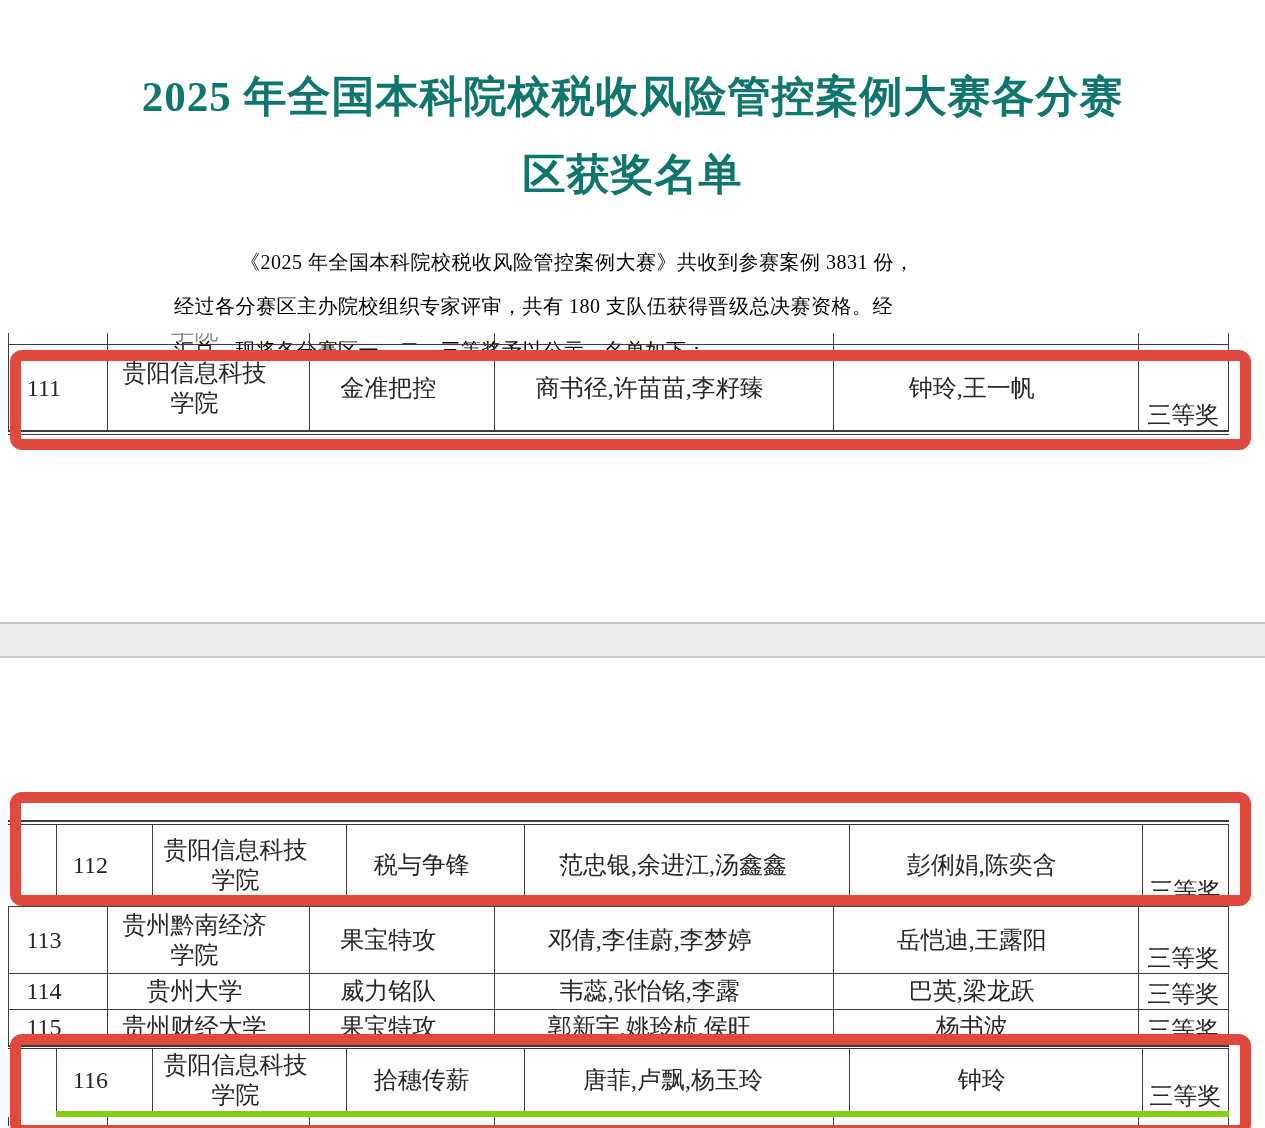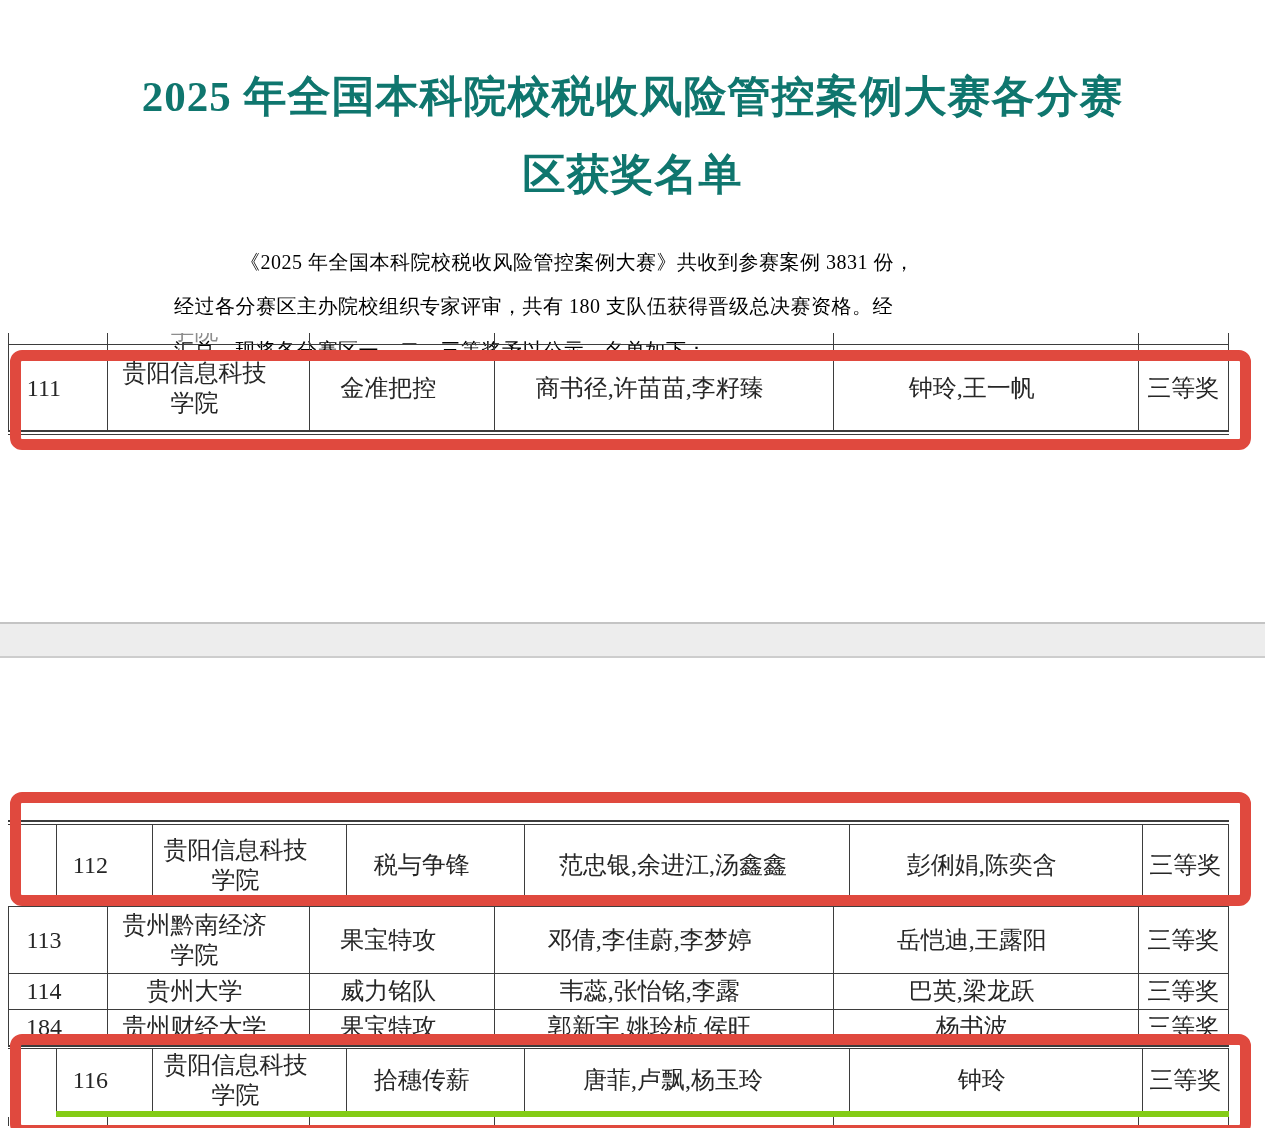--- a/index.html
+++ b/index.html
@@ -23,21 +23,21 @@
   
   .tbl { position:absolute; left:8px; width:1221px; z-index:1; }
   .trow { display:flex; border-top:1.5px solid #3d3d3d;gap:28px; }
   .trow.nt { border-top:none;margin-left:48px; }
   .tcell {
     border-left:1.5px solid #3d3d3d;
     display:flex; flex-direction:column; align-items:center; justify-content:center;
     text-align:center; font-size:24px; color:#262626; line-height:30px;
     overflow:hidden;
   }
-  .tcell:last-child { border-right:1.5px solid #3d3d3d; }
+  .tcell:last-child { border-right:1.5px solid #3d3d3d;justify-content:flex-end; }
   .c0{width:80px} .c1{width:197px} .c2{width:177px} .c3{width:351px} .c4{width:313px} .c5{width:103px}
   .l2:empty { display:none; }
   
   .sliver { height:11px; border-top:none; }
   .sliver .tcell { justify-content:flex-start; }
   .sliver .clip-txt { display:block; margin-top:-17px; color:#8d8d8d; }
   .sliver2 { height:9px; border-top:none; }
   .dline { height:4.5px; border-top:2px solid #3d3d3d; border-bottom:1.5px solid #3d3d3d; }
   .bline { border-bottom:6px solid #84cc16; }
   .h86{height:86px} .h81{height:81px} .h67{height:67px} .h36{height:36px} .h68{height:68px}
@@ -175,21 +175,21 @@
       <div class="tcell c4">
           <span>巴英,梁龙跃</span>
         </div>
       <div class="tcell c5">
           <span>三等奖</span>
         </div>
     </div>
 
     <div class="trow h36">
       <div class="tcell c0">
-          <span>184</span>
+          <span>115</span>
         </div>
       <div class="tcell c1">
         <span class="l1">贵州财经大学</span>
 
       </div>
       <div class="tcell c2">
           <span>果宝特攻</span>
         </div>
       <div class="tcell c3">
           <span>郭新宇,姚玲桢,侯旺</span>

